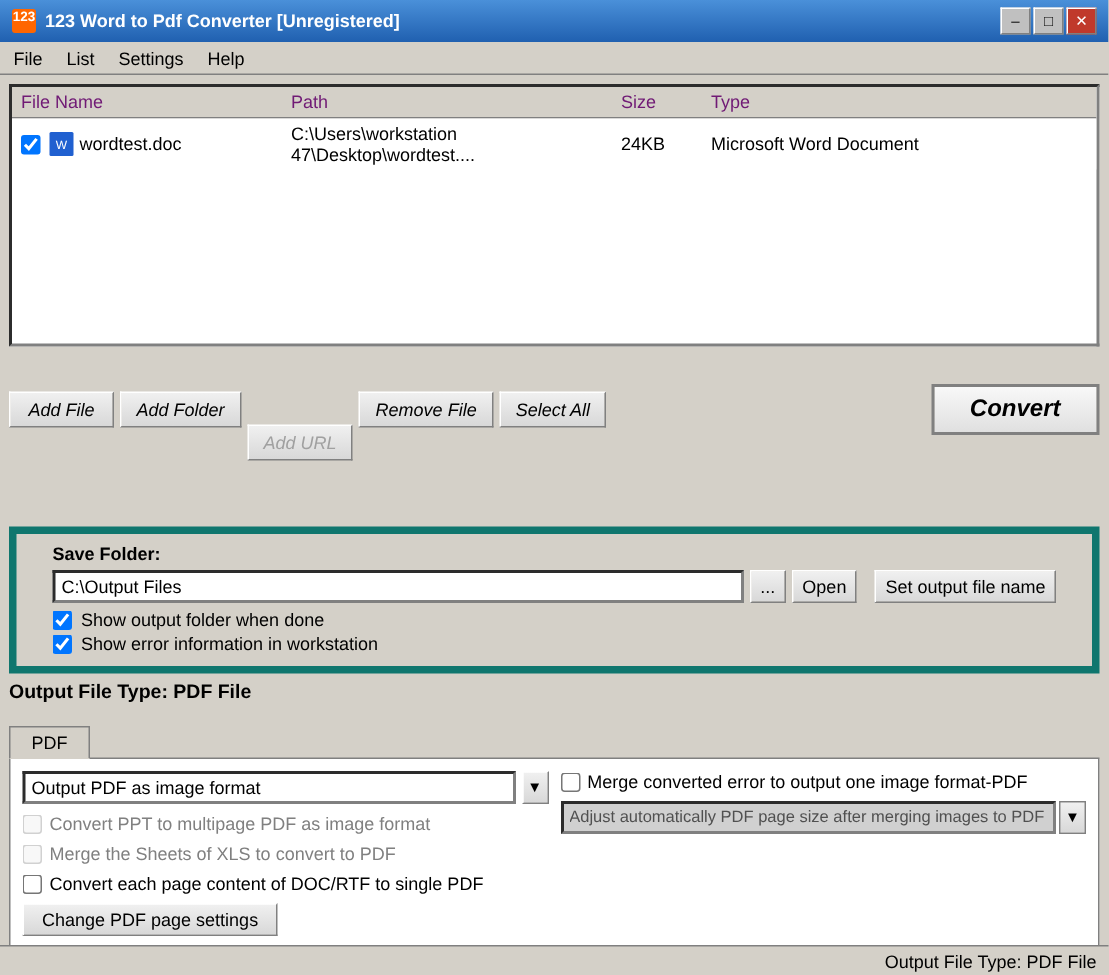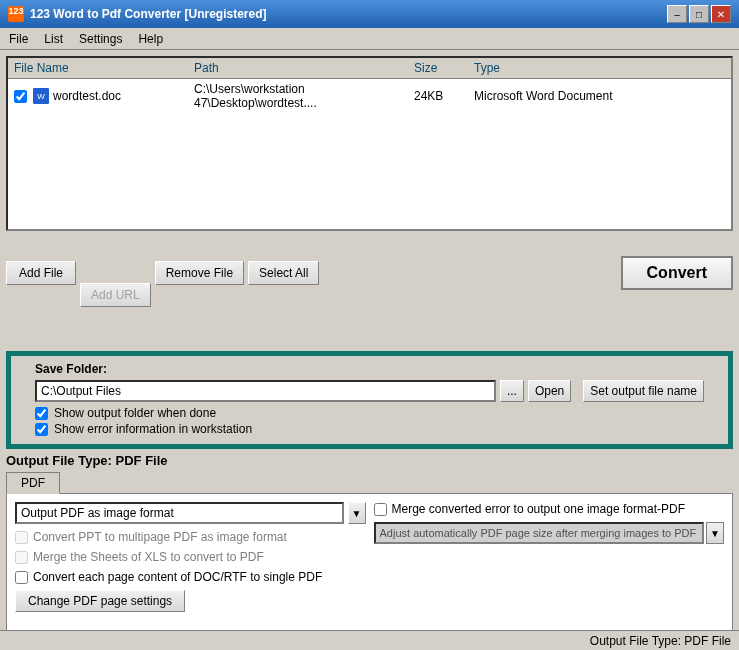--- a/index.html
+++ b/index.html
@@ -97,21 +97,21 @@
     .file-list-header {
       display: grid;
       grid-template-columns: 180px 220px 60px auto;
       background: #d4d0c8;
       border-bottom: 1px solid #808080;
       padding: 2px 4px;
     }
     .col-header {
       font-size: 12px;
       font-weight: normal;
-      color: #0c4a6e;
+      color: #701a75;
       padding: 1px 2px;
     }
 
     .file-row {
       display: grid;
       grid-template-columns: 180px 220px 60px auto;
       padding: 2px 4px;
       align-items: center;
       background: white;
     }
@@ -149,20 +149,21 @@
     .btn {
       background: linear-gradient(to bottom, #f0f0f0 0%, #d8d8d8 100%);
       border: 1px solid #808080;
       border-top-color: #fff;
       border-left-color: #fff;
       padding: 4px 10px;
       font-size: 12px;
       cursor: pointer;
       min-width: 70px;
       text-align: center;
+      font-style: italic;
     }
     .btn-convert {
       background: linear-gradient(to bottom, #f8f8f8 0%, #e0e0e0 100%);
       border: 2px solid #808080;
       font-size: 16px;
       font-weight: bold;
       padding: 6px 24px;
       min-width: 100px;
       margin-left: auto;
     }
@@ -238,20 +239,21 @@
       padding: 3px 14px;
       font-size: 12px;
       cursor: pointer;
       margin-bottom: -1px;
       background: #d4d0c8;
     }
     .tab.active {
       background: #d4d0c8;
       border-bottom: 1px solid #d4d0c8;
       z-index: 1;
+      margin-top: 12px;
     }
     .tab-content {
       border: 1px solid #808080;
       border-top: none;
       background: #ffffff;
       padding: 8px;
       flex: 1;
       display: grid;
       grid-template-columns: 1fr 1fr;
       gap: 8px;
@@ -393,20 +395,21 @@
         <span>24KB</span>
       </div>
       <div class="file-cell">
         <span>Microsoft Word Document</span>
       </div>
     </div>
   </div>
 
   <div class="toolbar">
     <button class="btn">Add File</button>
+    <button class="btn">Add Folder</button>
     <button class="btn btn-disabled">Add URL</button>
     <button class="btn">Remove File</button>
     <button class="btn">Select All</button>
     <button class="btn btn-convert">Convert</button>
   </div>
 
   <div class="section-box">
     <div class="section-label">Save Folder:</div>
     <div class="save-folder-row">
       <input class="path-input" type="text" value="C:\Output Files" style="">

